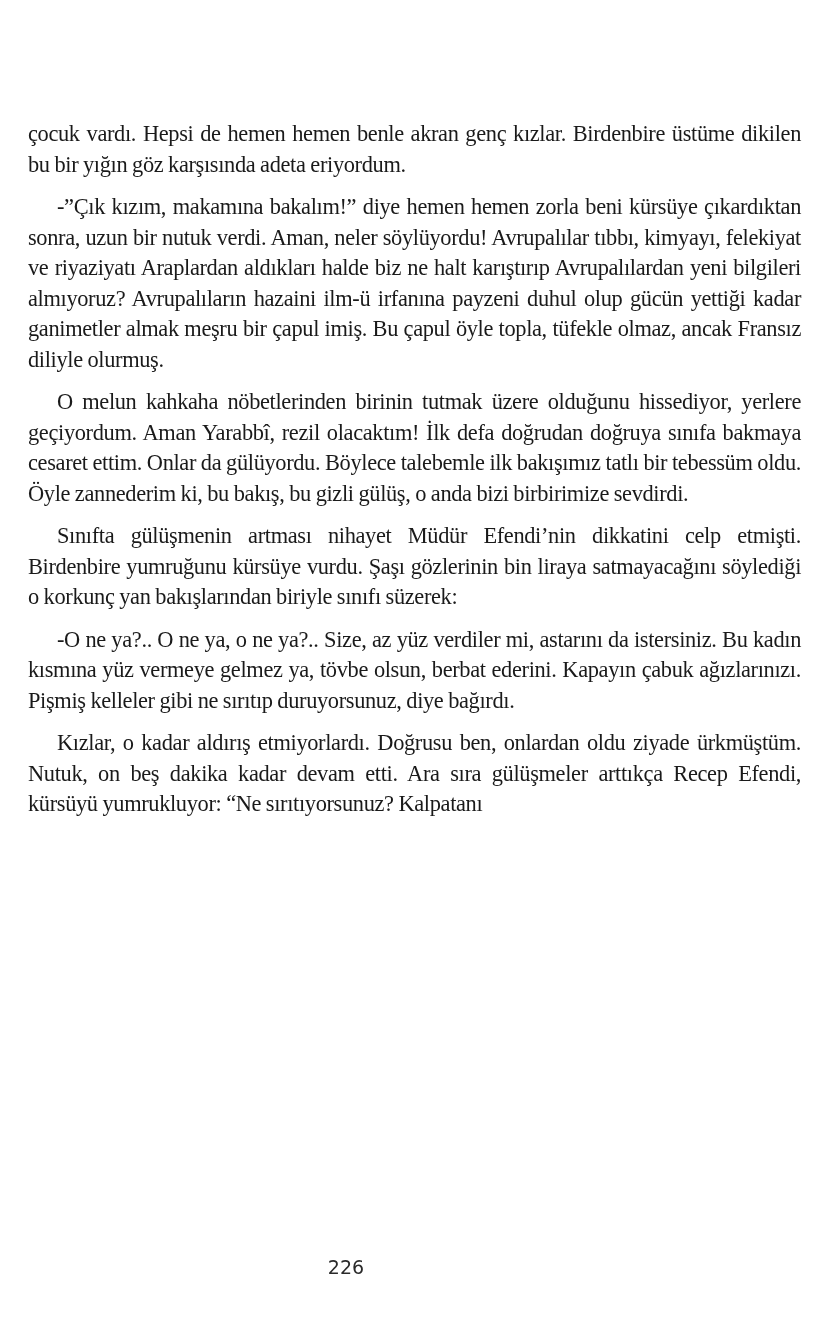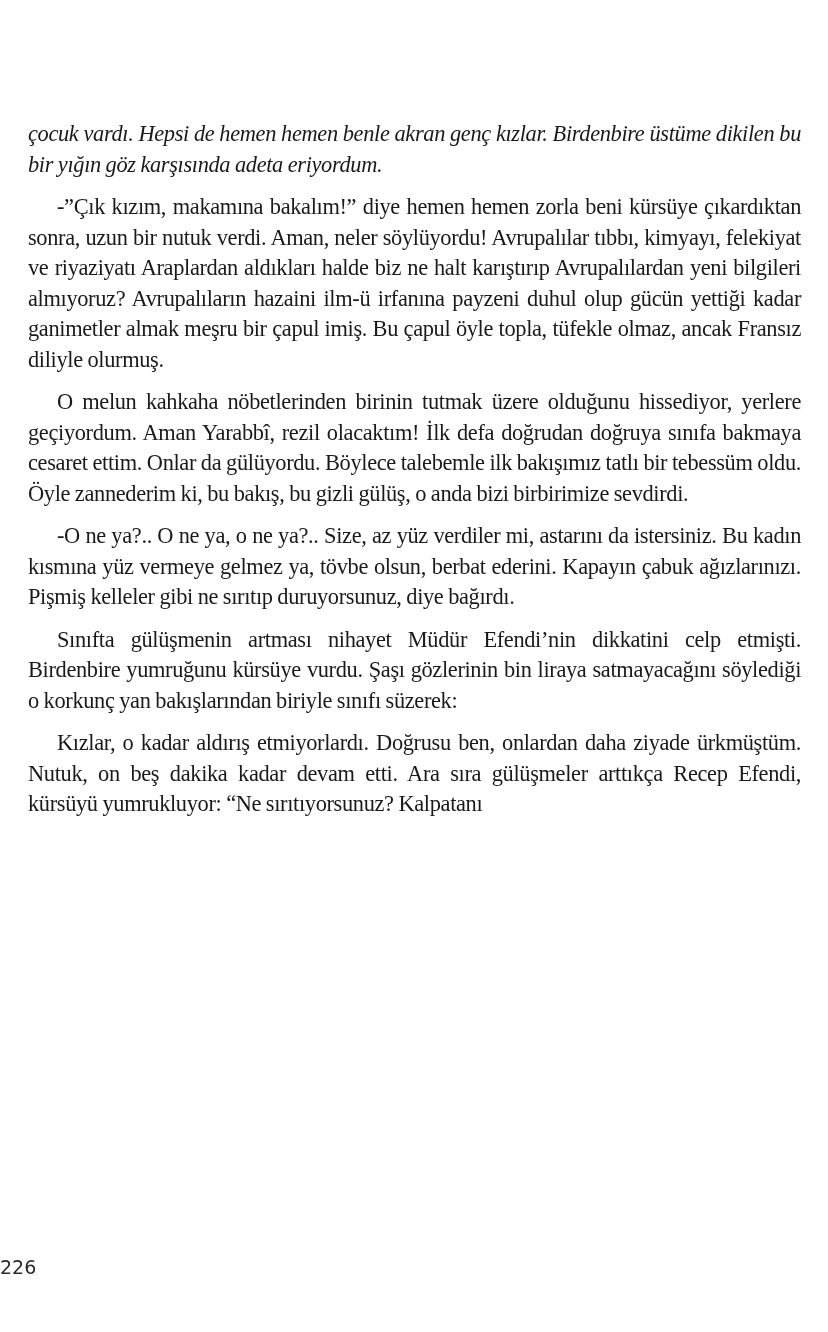--- a/index.html
+++ b/index.html
@@ -25,37 +25,37 @@
     line-height: 30.5px;
     color: #1a1a1a;
     text-align: justify;
     text-indent: 29px;
     margin: 0 0 12px 0;
     letter-spacing: -0.35px;
     word-spacing: -0.5px;
   }
   .para.noindent {
     text-indent: 0;
-    font-style: italic;
   }
   .page-number {
     position: absolute;
     left: 0;
     width: 692px;
     top: 1256px;
+    text-align: center;
     font-family: "DejaVu Sans", "Liberation Sans", sans-serif;
     font-size: 19px;
     color: #2a2a2a;
   }
 </style>
 </head>
 <body>
 
 <div class="page">
   <p class="para noindent">çocuk vardı. Hepsi de hemen hemen benle akran genç kızlar. Birdenbire üstüme dikilen bu bir yığın göz karşısında adeta eriyordum.</p>
   <p class="para">-”Çık kızım, makamına bakalım!” diye hemen hemen zorla beni kürsüye çıkardıktan sonra, uzun bir nutuk verdi. Aman, neler söylüyordu! Avrupalılar tıbbı, kimyayı, felekiyat ve riyaziyatı Araplardan aldıkları halde biz ne halt karıştırıp Avrupalılardan yeni bilgileri almıyoruz? Avrupalıların hazaini ilm-ü irfanına payzeni duhul olup gücün yettiği kadar ganimetler almak meşru bir çapul imiş. Bu çapul öyle topla, tüfekle olmaz, ancak Fransız diliyle olurmuş.</p>
   <p class="para">O melun kahkaha nöbetlerinden birinin tutmak üzere olduğunu hissediyor, yerlere geçiyordum. Aman Yarabbî, rezil olacaktım! İlk defa doğrudan doğruya sınıfa bakmaya cesaret ettim. Onlar da gülüyordu. Böylece talebemle ilk bakışımız tatlı bir tebessüm oldu. Öyle zannederim ki, bu bakış, bu gizli gülüş, o anda bizi birbirimize sevdirdi.</p>
+  <p class="para">Sınıfta gülüşmenin artması nihayet Müdür Efendi’nin dikkatini celp etmişti. Birdenbire yumruğunu kürsüye vurdu. Şaşı gözlerinin bin liraya satmayacağını söylediği o korkunç yan bakışlarından biriyle sınıfı süzerek:</p>
   <p class="para">-O ne ya?.. O ne ya, o ne ya?.. Size, az yüz verdiler mi, astarını da istersiniz. Bu kadın kısmına yüz vermeye gelmez ya, tövbe olsun, berbat ederini. Kapayın çabuk ağızlarınızı. Pişmiş kelleler gibi ne sırıtıp duruyorsunuz, diye bağırdı.</p>
-  <p class="para">Sınıfta gülüşmenin artması nihayet Müdür Efendi’nin dikkatini celp etmişti. Birdenbire yumruğunu kürsüye vurdu. Şaşı gözlerinin bin liraya satmayacağını söylediği o korkunç yan bakışlarından biriyle sınıfı süzerek:</p>
-  <p class="para">Kızlar, o kadar aldırış etmiyorlardı. Doğrusu ben, onlardan daha ziyade ürkmüştüm. Nutuk, on beş dakika kadar devam etti. Ara sıra gülüşmeler arttıkça Recep Efendi, kürsüyü yumrukluyor: “Ne sırıtıyorsunuz? Kalpatanı</p>
+  <p class="para">Kızlar, o kadar aldırış etmiyorlardı. Doğrusu ben, onlardan oldu ziyade ürkmüştüm. Nutuk, on beş dakika kadar devam etti. Ara sıra gülüşmeler arttıkça Recep Efendi, kürsüyü yumrukluyor: “Ne sırıtıyorsunuz? Kalpatanı</p>
 </div>
 
 <div class="page-number">226</div>
 
 </body></html>

